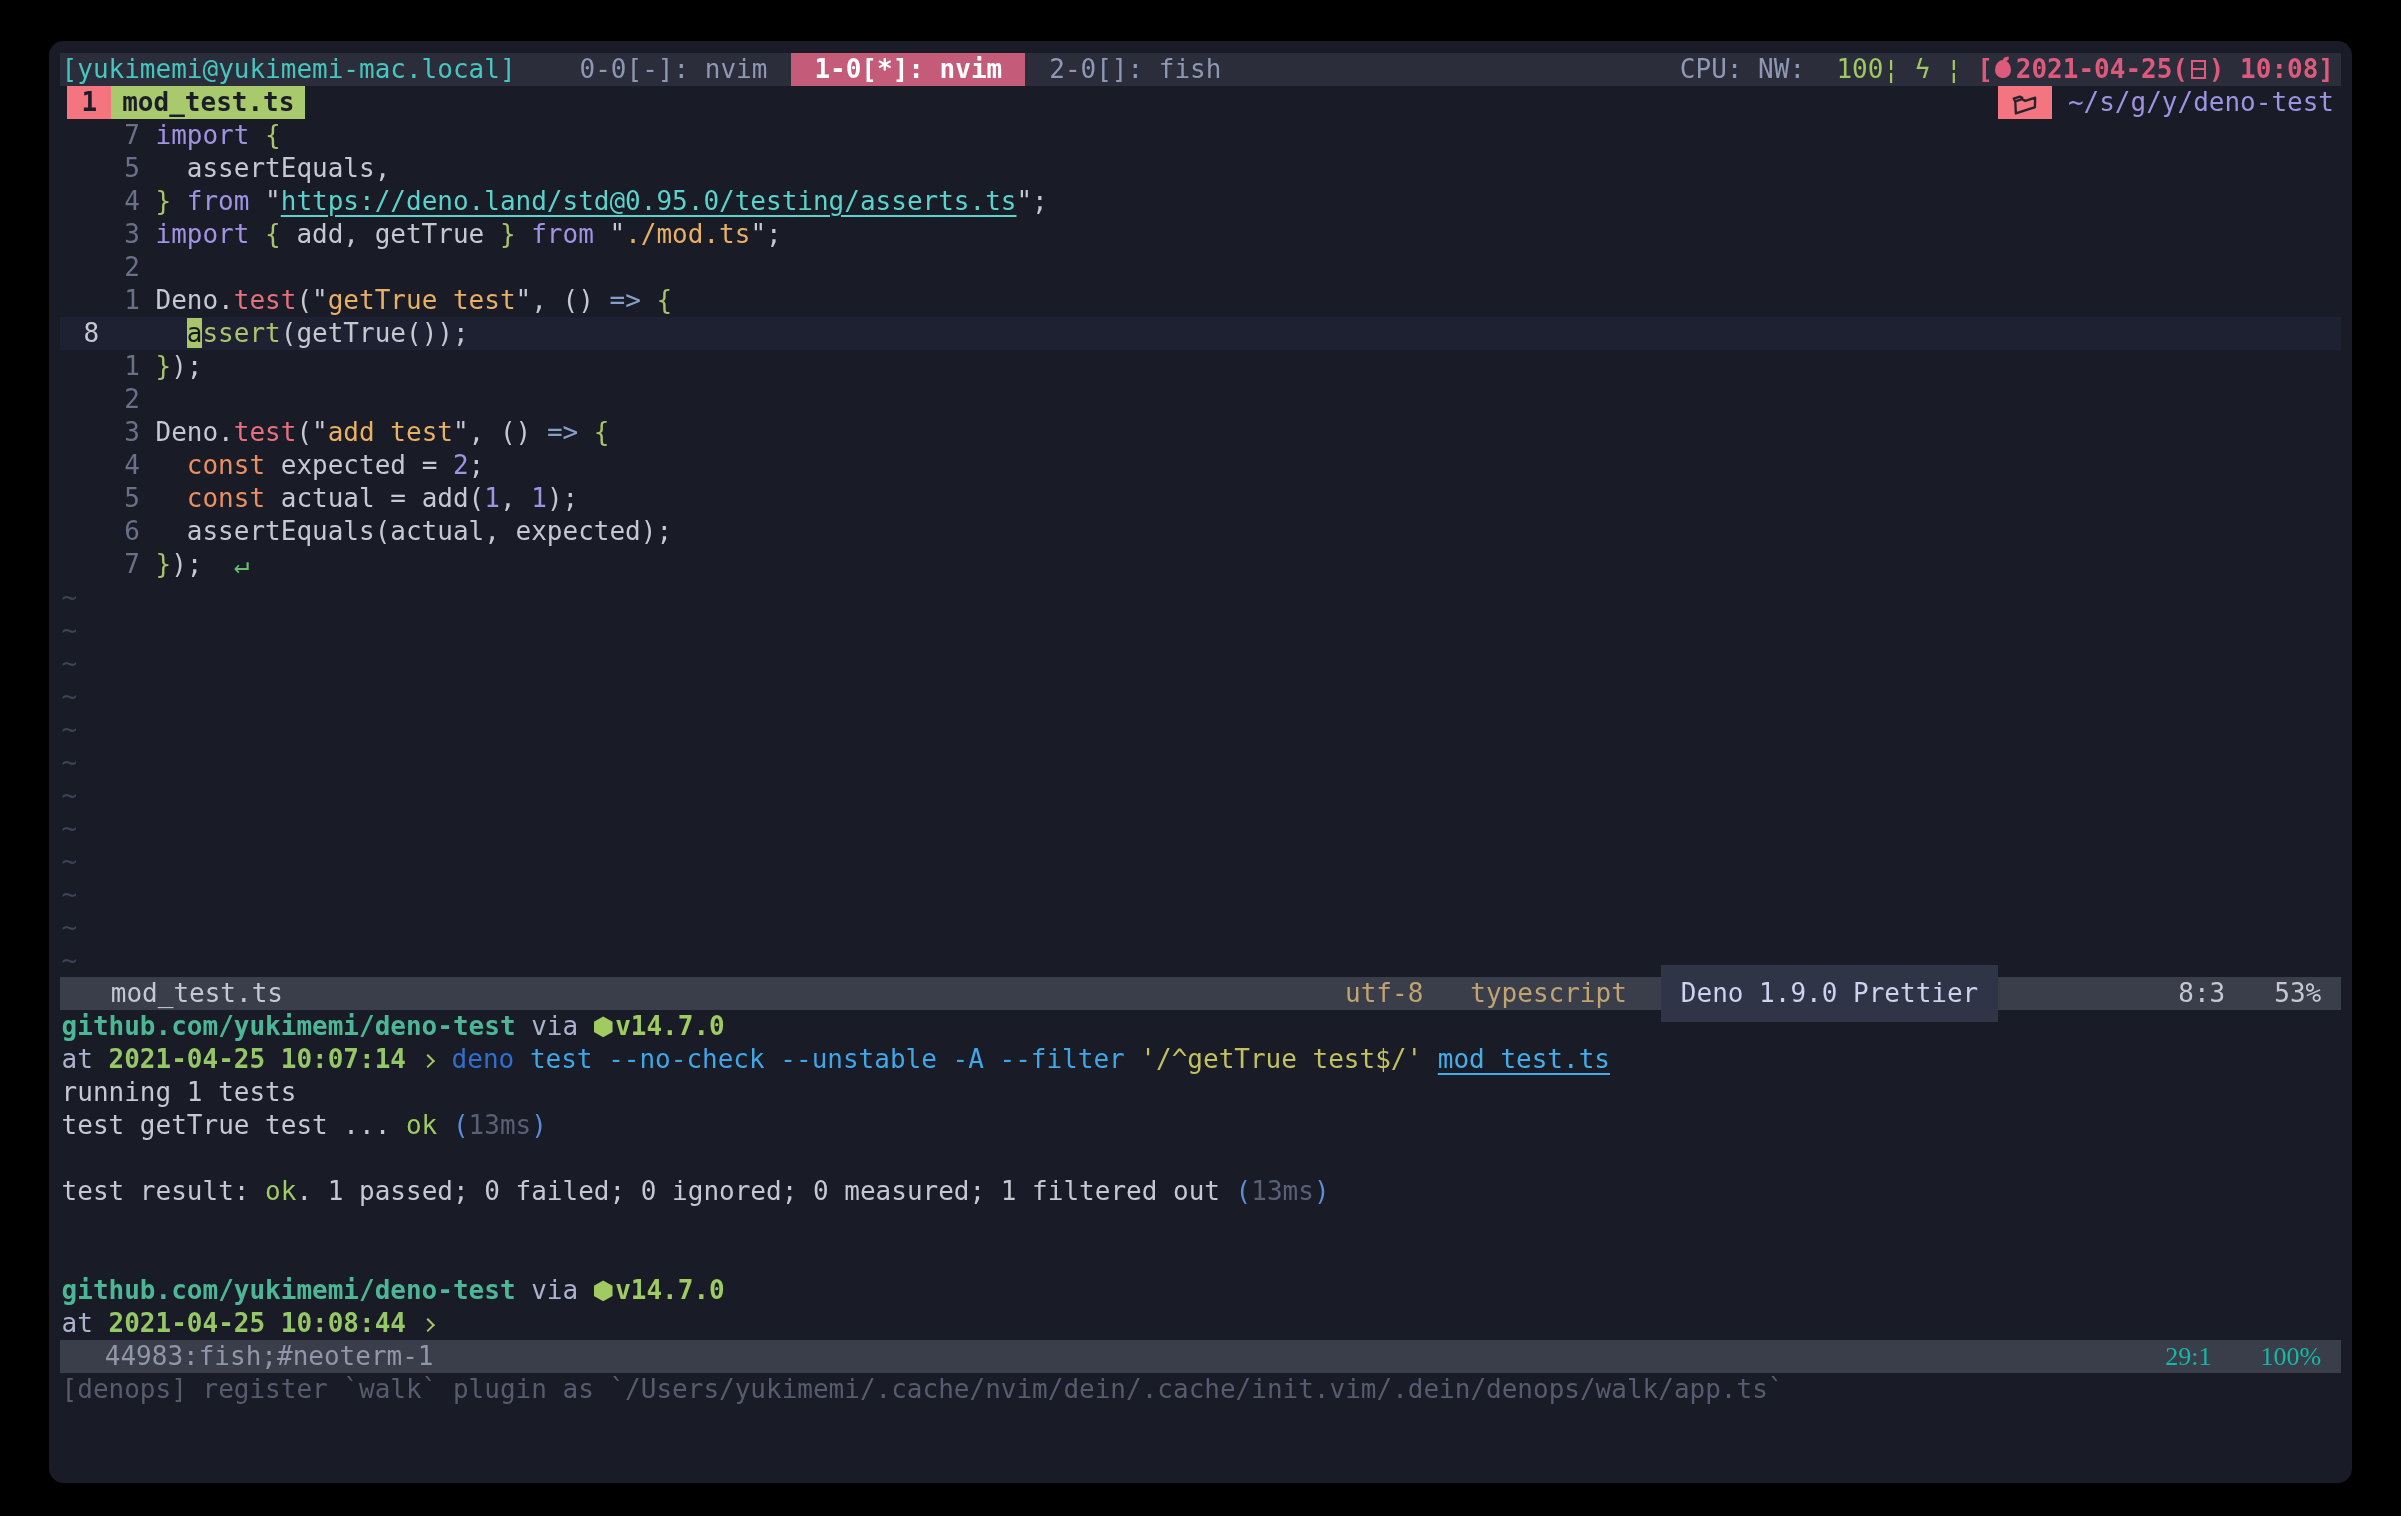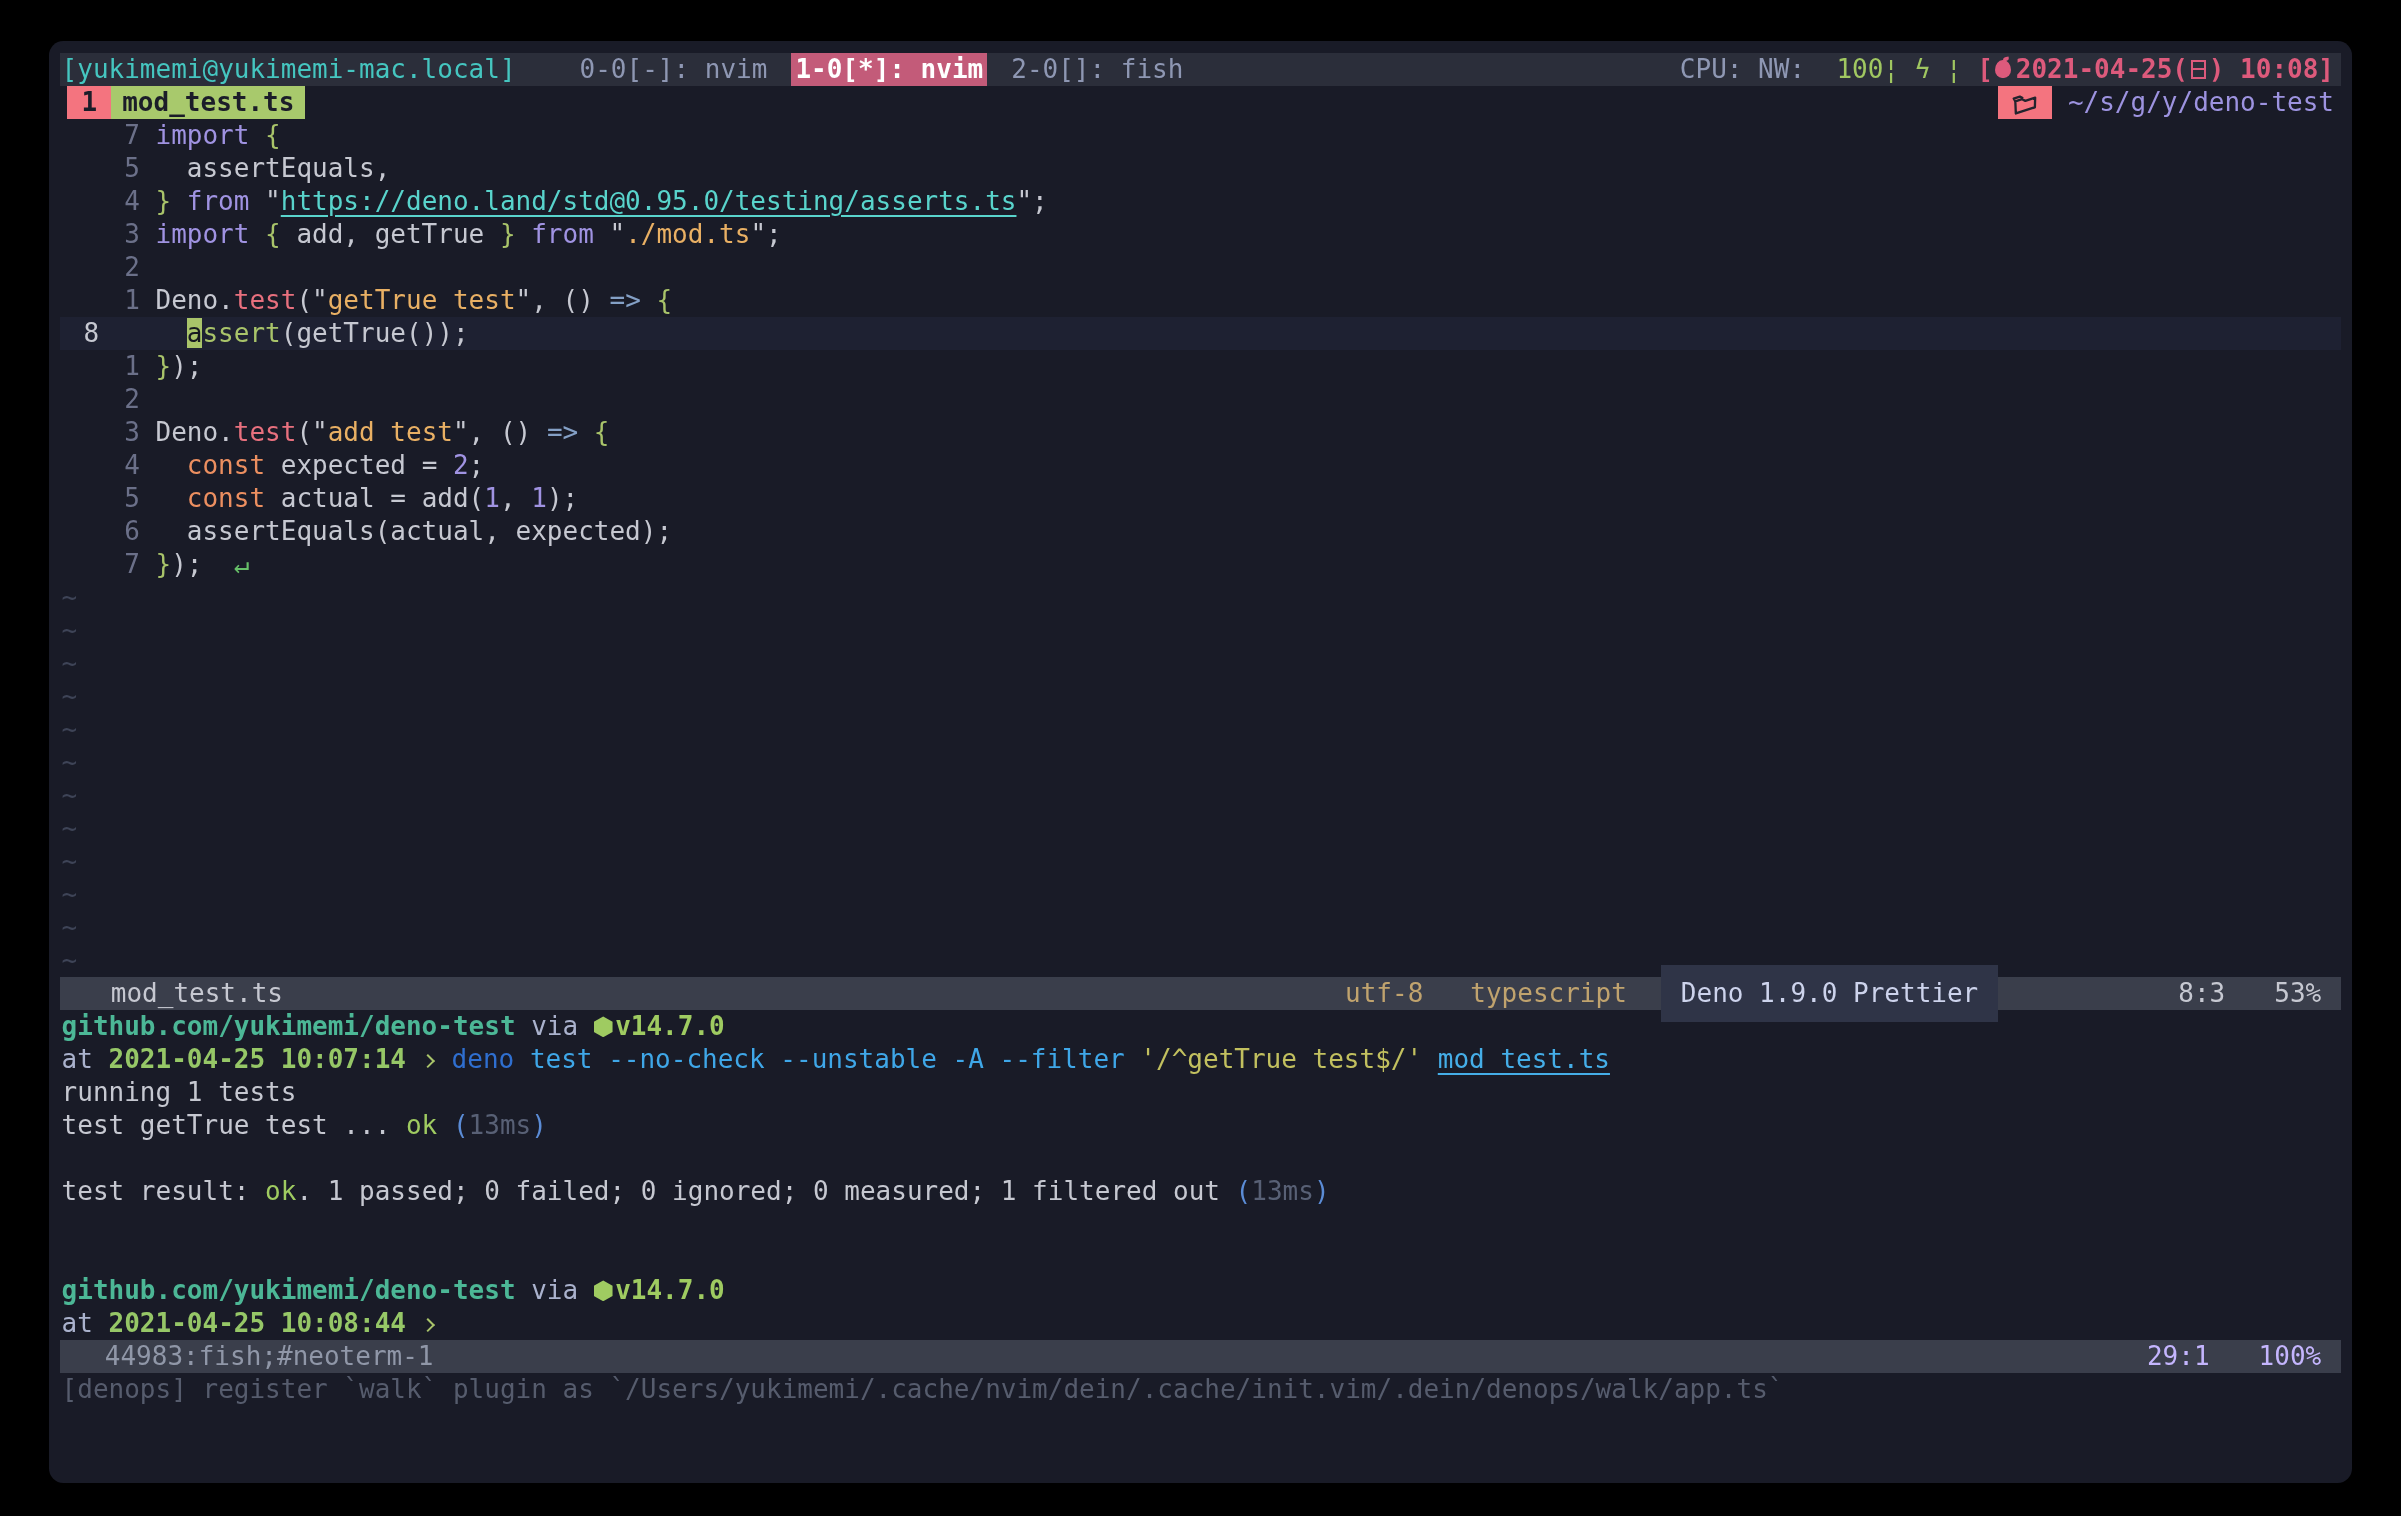--- a/index.html
+++ b/index.html
@@ -9,21 +9,21 @@
     background:#191b27; border-radius:14.4px; overflow:hidden;
     padding:11.7px 10.8px; font-family:"DejaVu Sans Mono", monospace;
     font-size:26px; color:#c6c8d1;
   }
   .row { height:33px; line-height:33px; white-space:pre; padding:0 7.2px 0 1.8px; }
   
   #tmux-bar { background:#2b2e3a; display:flex; align-items:center; }
   .tmux-host { color:#45c6c0; }
   #tmux-windows { display:flex; margin-left:56px; }
   .tmux-win { color:#8e97b3; padding:0 8px; margin-right:16px; }
-  .tmux-win.active { background:#c35b79; color:#ffffff; font-weight:bold; padding:0 4px; }
+  .tmux-win.active { background:#c35b79; color:#ffffff; font-weight:bold; padding:0 23px; }
   #tmux-right { margin-left:auto; display:flex; align-items:center; }
   
   #tabline { display:flex; align-items:stretch; }
   .tab-num   { background:#f4747f; color:#1b1d29; font-weight:bold; padding:0 14.4px; margin-left:5.4px; }
   .tab-label { background:#a8c96c; color:#1b1d29; font-weight:bold; padding:0 10.8px; }
   #tabline-right { margin-left:auto; display:flex; align-items:center; }
   .dir-chip { background:#f4747f; display:inline-flex; align-items:center; justify-content:center;
               width:54px; height:33px; margin-right:16px; }
   .dir-path { color:#9d93e0; }
   
@@ -35,21 +35,21 @@
   .statusline { background:#3a3e4b; display:flex; align-items:center; padding:0 20px 0 51px; }
   .sl-file { color:#c6c8d1; }
   .sl-right { margin-left:auto; display:flex; align-items:center; }
   .sl-enc, .sl-ft { color:#c0a36e; }
   .sl-enc { margin-right:47px; }
   .sl-chip { background:#2f3447; color:#cdd3ec; padding:12px 20px; margin-left:34px; }
   .sl-pos { color:#c6c8d1; margin-left:180px; }
   .sl-pct { color:#c6c8d1; margin-left:49px; }
   #termbar { padding-left:45px; }
   #termbar .tb-left { color:#9097a8;text-align:center; }
-  #termbar .sl-pos, #termbar .sl-pct { color:#c4b5fd; }
+  #termbar .sl-pos, #termbar .sl-pct { color:#14b8a6;font-family:Liberation Serif, serif; }
   .msgline { color:#565c6d; }
   
   .tk-out   { color:#c6c8d1; }
   .tk-def   { color:#c6c8d1; }
   .tk-kw    { color:#a093e2; }
   .tk-brace { color:#a9c46a; }
   .tk-red   { color:#e8707e; }
   .tk-str   { color:#e9b064; }
   .tk-const { color:#ec8f60; }
   .tk-num   { color:#a093e2; }

